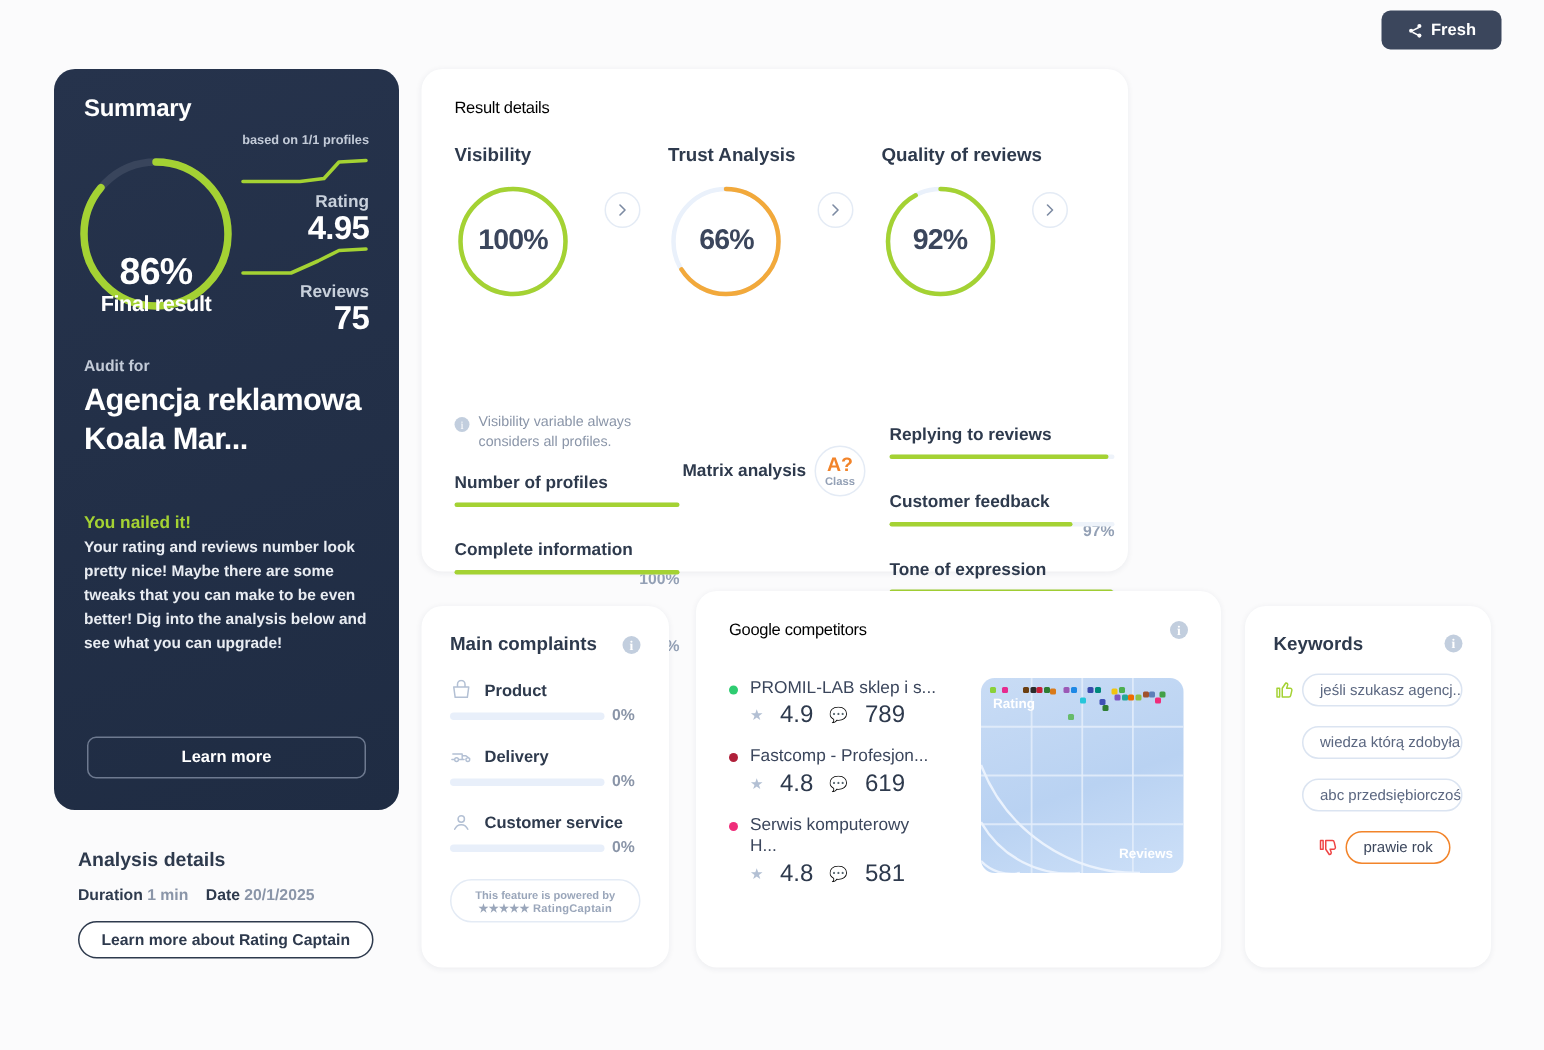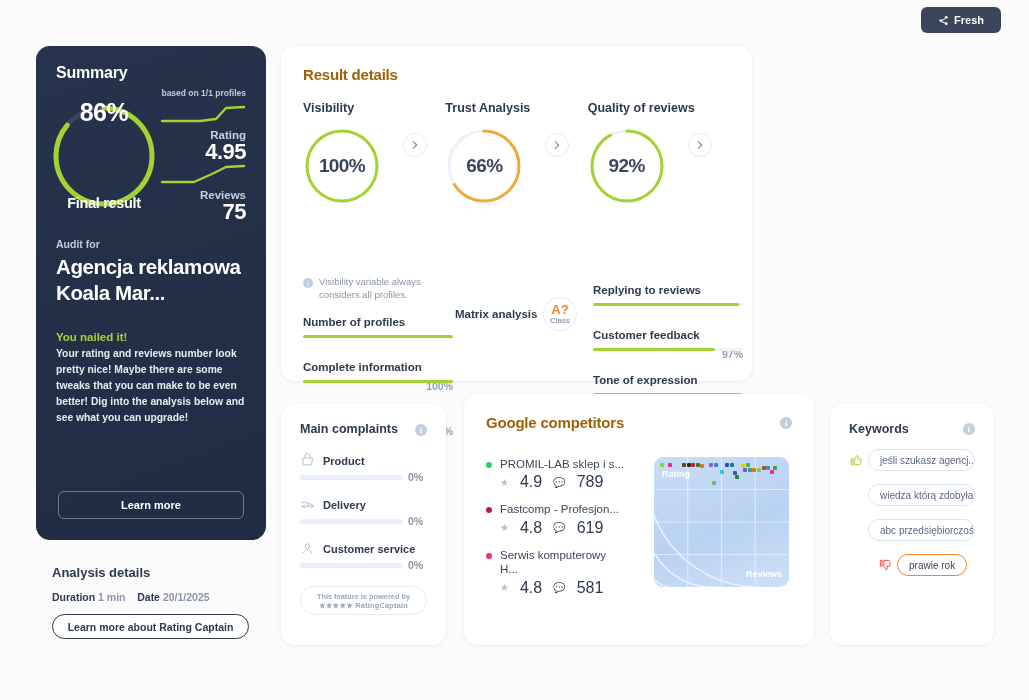--- a/index.html
+++ b/index.html
@@ -36,38 +36,38 @@
   }
   .summary-title { font-size: 16px; font-weight: bold; letter-spacing: -0.2px; }
   .based-on {
     position: absolute; right: 20px; top: 42px;
     font-size: 8.5px; font-weight: bold; color: #c3cbd8;
   }
   .gauge-row { position: relative; margin-top: 18px; height: 108px; }
   .big-gauge { position: absolute; left: -8px; top: 0; width: 112px; height: 112px; }
   .big-gauge-text {
     position: absolute; left: -8px; top: 0; width: 112px; height: 112px;
-    display: flex; flex-direction: column; align-items: center; justify-content: space-between;
+    display: flex; flex-direction: column; align-items: center; justify-content: flex-end;
   }
   .big-pct { font-size: 25px; font-weight: bold; line-height: 1; letter-spacing: -0.5px;}
   .big-label { font-size: 14.5px; font-weight: bold; line-height: 1.25; letter-spacing: -0.3px;}
   .spark-block { position: absolute; right: 0px; width: 86px; text-align: right; }
   .spark-block.r1 { top: 2px; }
   .spark-block.r2 { top: 62px; }
   .spark-svg { display: block; width: 86px; height: 26px; }
   .spark-label { font-size: 11.5px; font-weight: bold; color: #c8d0db; margin-top: 1px; }
   .spark-value { font-size: 22px; font-weight: bold; line-height: 1; letter-spacing: -0.5px; }
 
   .audit-for { margin-top: 30px; font-size: 10.5px; font-weight: bold; color: #c3cbd8; }
   .audit-name {
     margin-top: 4px; font-size: 20.5px; font-weight: bold;
     line-height: 1.25; letter-spacing: -0.4px;
   }
   .nailed {
-    margin-top: 26px; color: #a4d233; font-size: 11.5px; font-weight: bold;
+    margin-top: 38px; color: #a4d233; font-size: 11.5px; font-weight: bold;
   }
   .nailed-desc {
     margin-top: 3px; font-size: 10.3px; font-weight: bold;
     line-height: 1.55; color: #e8ecf2;
   }
   .learn-more-btn {
     position: absolute; left: 22px; bottom: 21px;
     width: 186px; height: 28px;
     border: 1px solid #6e7a90; border-radius: 6px;
     display: flex; align-items: center; justify-content: center;
@@ -87,21 +87,21 @@
     display: flex; align-items: center; justify-content: center;
     font-size: 10.5px; font-weight: bold; color: #2e3a4d;
     background: #ffffff; cursor: pointer;
   }
 
   
   .card {
     position: absolute; background: #ffffff; border-radius: 14px;
     box-shadow: 0 1px 4px rgba(30,45,75,0.07);
   }
-  .card-title { font-size: 15px; font-weight: bold; color: #a16207; letter-spacing:-0.2px;}
+  .card-title { font-size: 11px; font-weight: normal; color: #000000; letter-spacing:-0.2px;}
   .info-dot {
     width: 12px; height: 12px; border-radius: 50%;
     background: #c2cede; color:#ffffff; font-size: 9px; font-weight: bold;
     display:flex; align-items:center; justify-content:center; cursor:pointer;
     font-family:"Liberation Serif", serif;
   }
 
   
   #result-details { left: 281px; top: 46px; width: 471px; height: 335px; padding: 20px 22px; }
   .gauges { display: flex; margin-top: 18px; }

